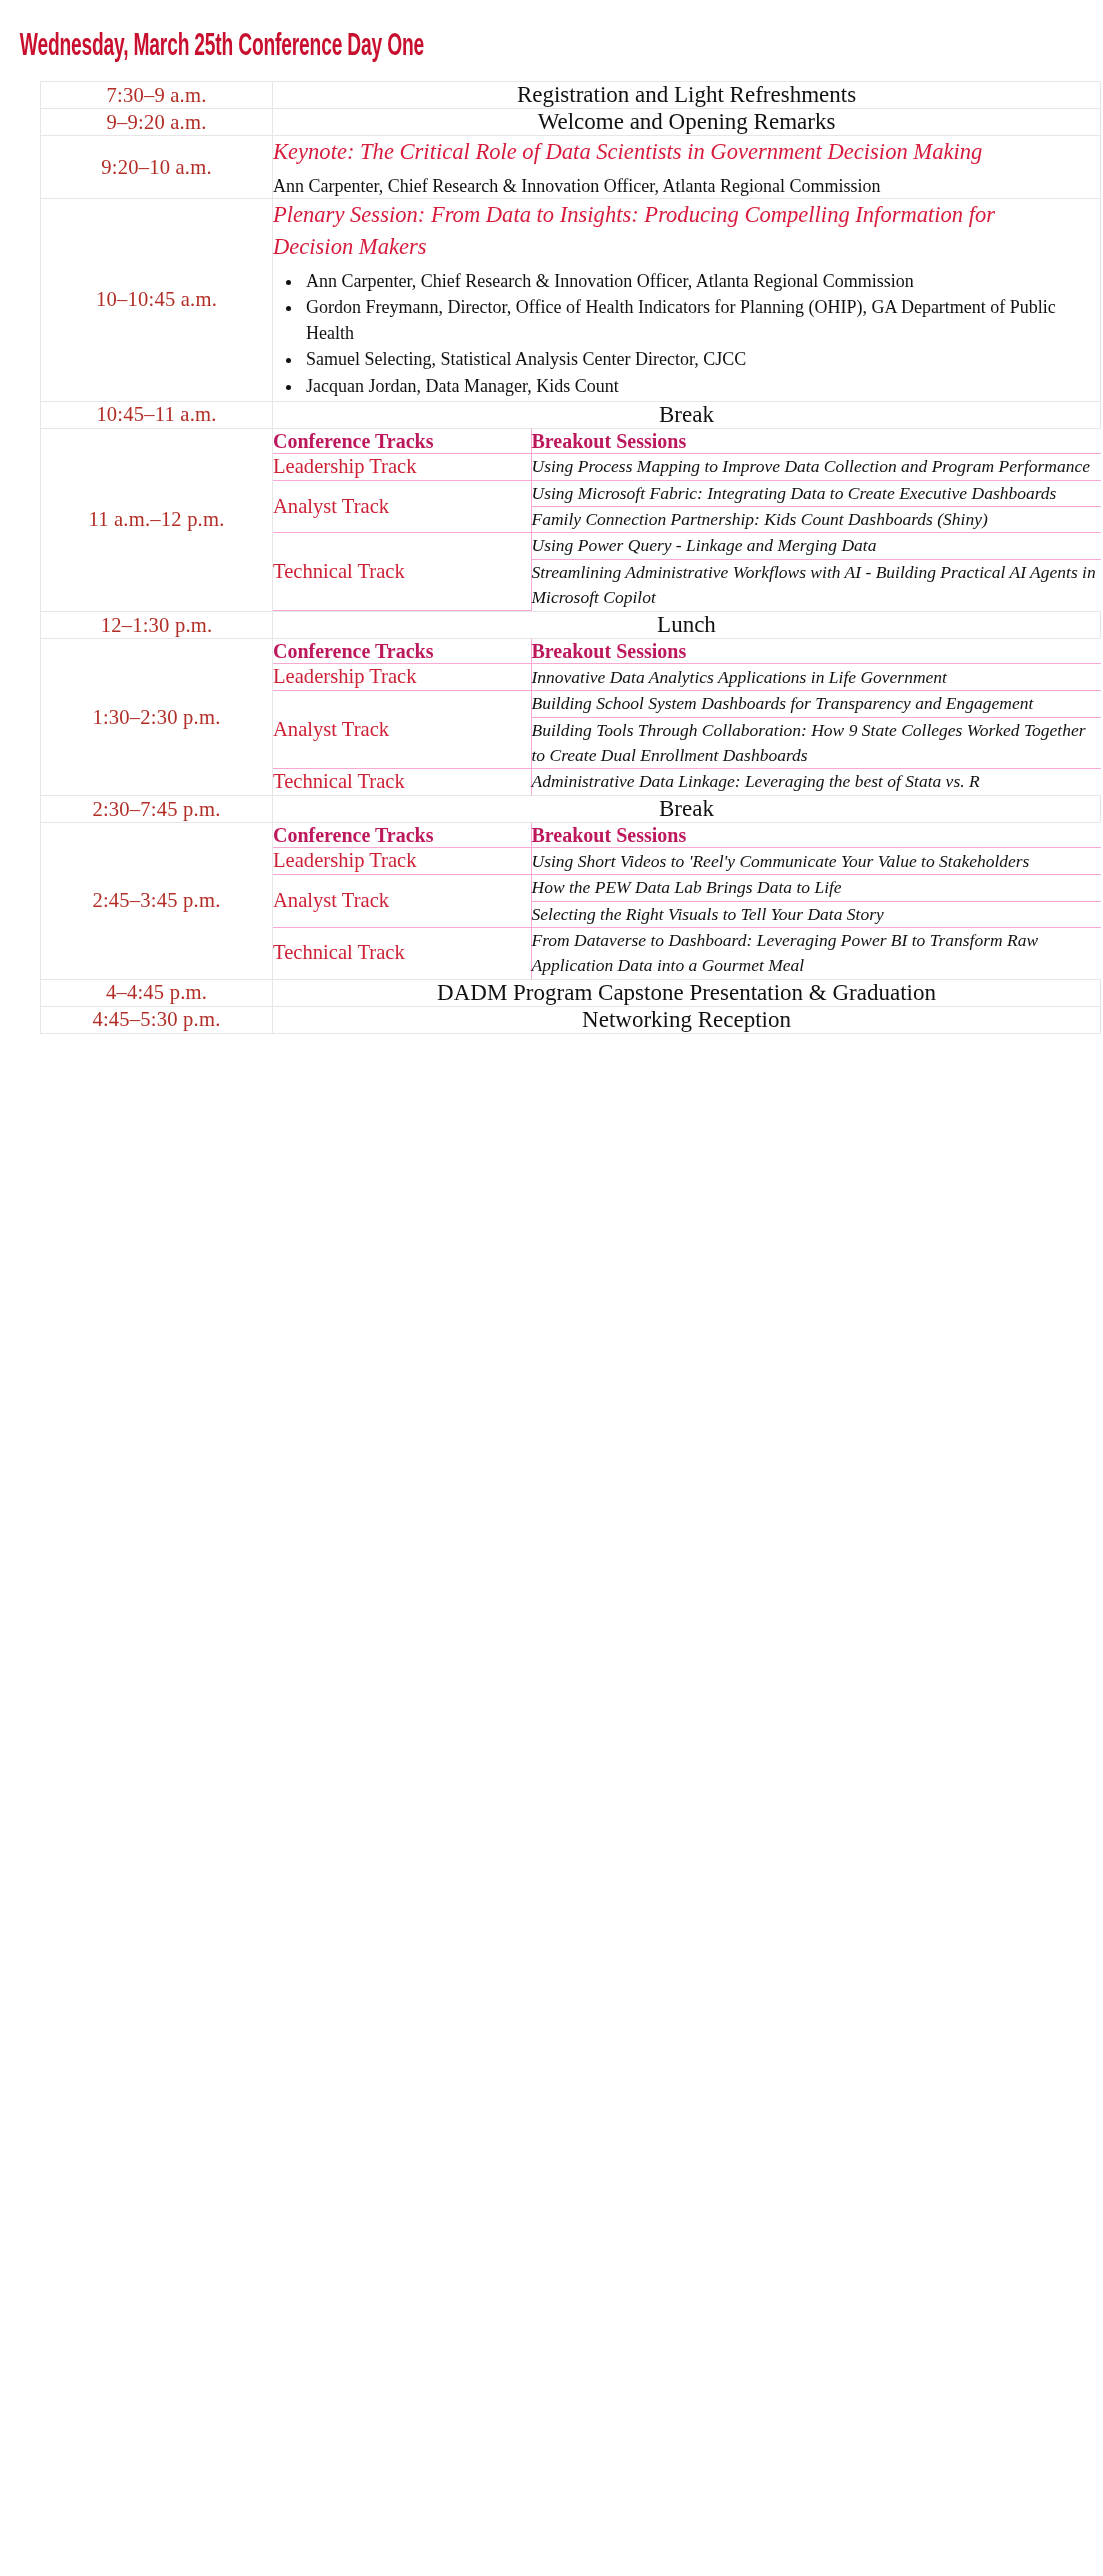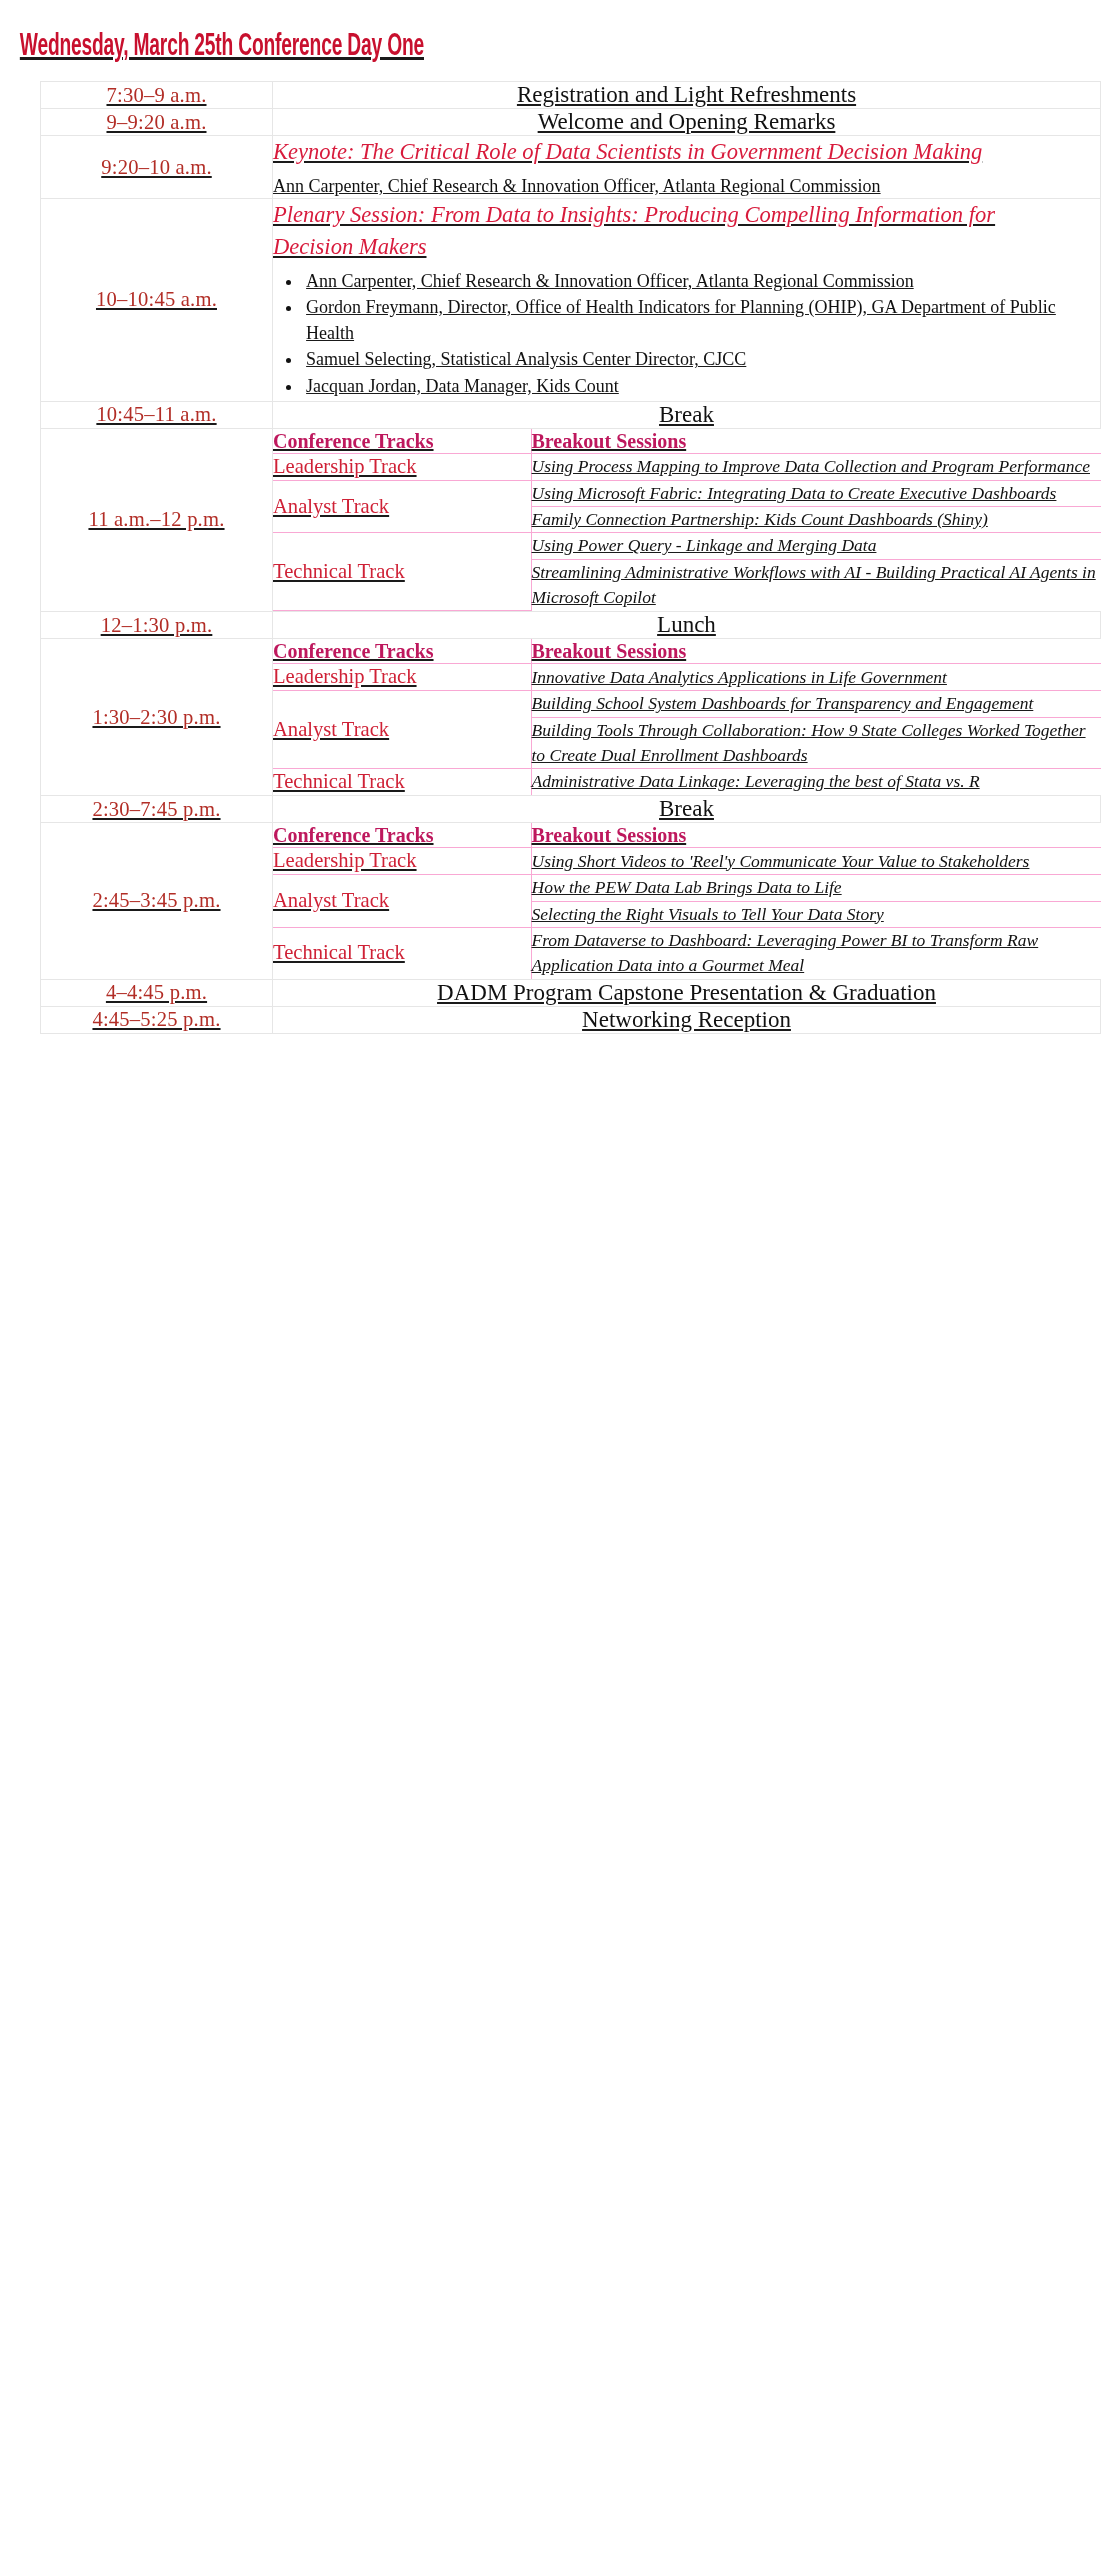--- a/index.html
+++ b/index.html
@@ -8,21 +8,20 @@
     background: #ffffff;
   }
   body {
     width: 1104px;
     font-family: "Liberation Serif", "DejaVu Serif", serif;
     color: #1a1a1a;
   }
   .page {
     width: 1104px;
     padding: 0 0 31px 0;
-    text-decoration: underline;
   }
   .page-title {
     font-family: "Liberation Sans Narrow", "Liberation Sans", sans-serif;
     font-weight: 700;
     font-size: 31px;
     line-height: 1.15;
     color: #c8102e;
     padding: 27px 0 18.5px 32px;
     letter-spacing: -0.3px;
     transform: scaleX(0.62);
@@ -283,20 +282,20 @@
                 </tr>
               </tbody>
             </table>
           </td>
         </tr>
         <tr>
           <td class="time-cell">4–4:45 p.m.</td>
           <td class="simple-cell">DADM Program Capstone Presentation &amp; Graduation</td>
         </tr>
         <tr>
-          <td class="time-cell">4:45–5:25 p.m.</td>
+          <td class="time-cell">4:45–5:30 p.m.</td>
           <td class="simple-cell">Networking Reception</td>
         </tr>
       </tbody>
   </table>
 
 </div>
 
 
 </body></html>

